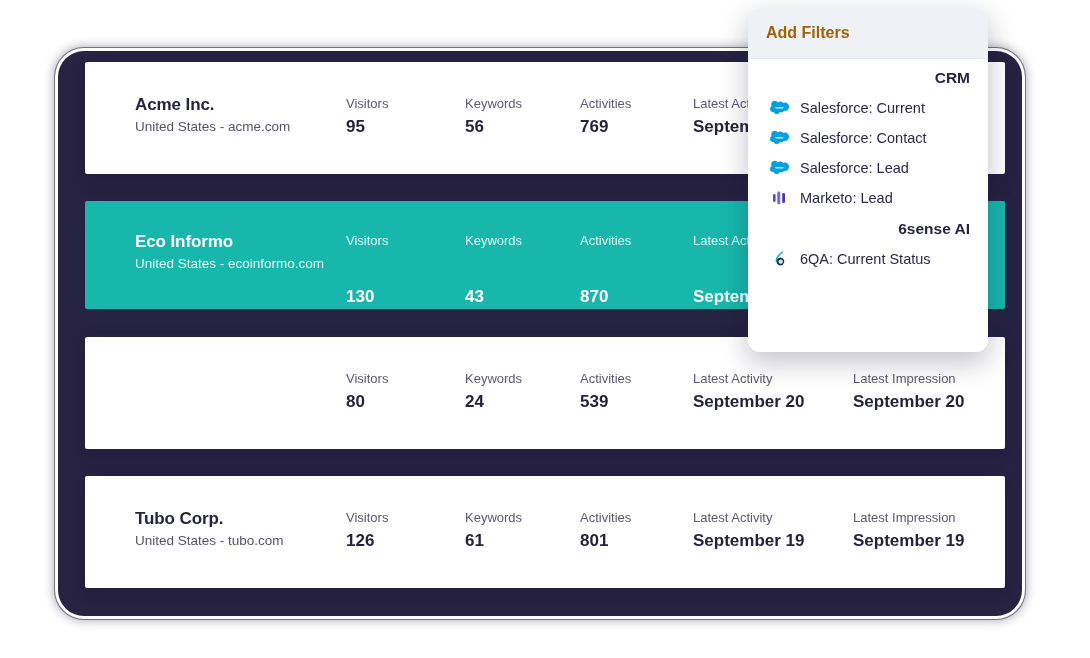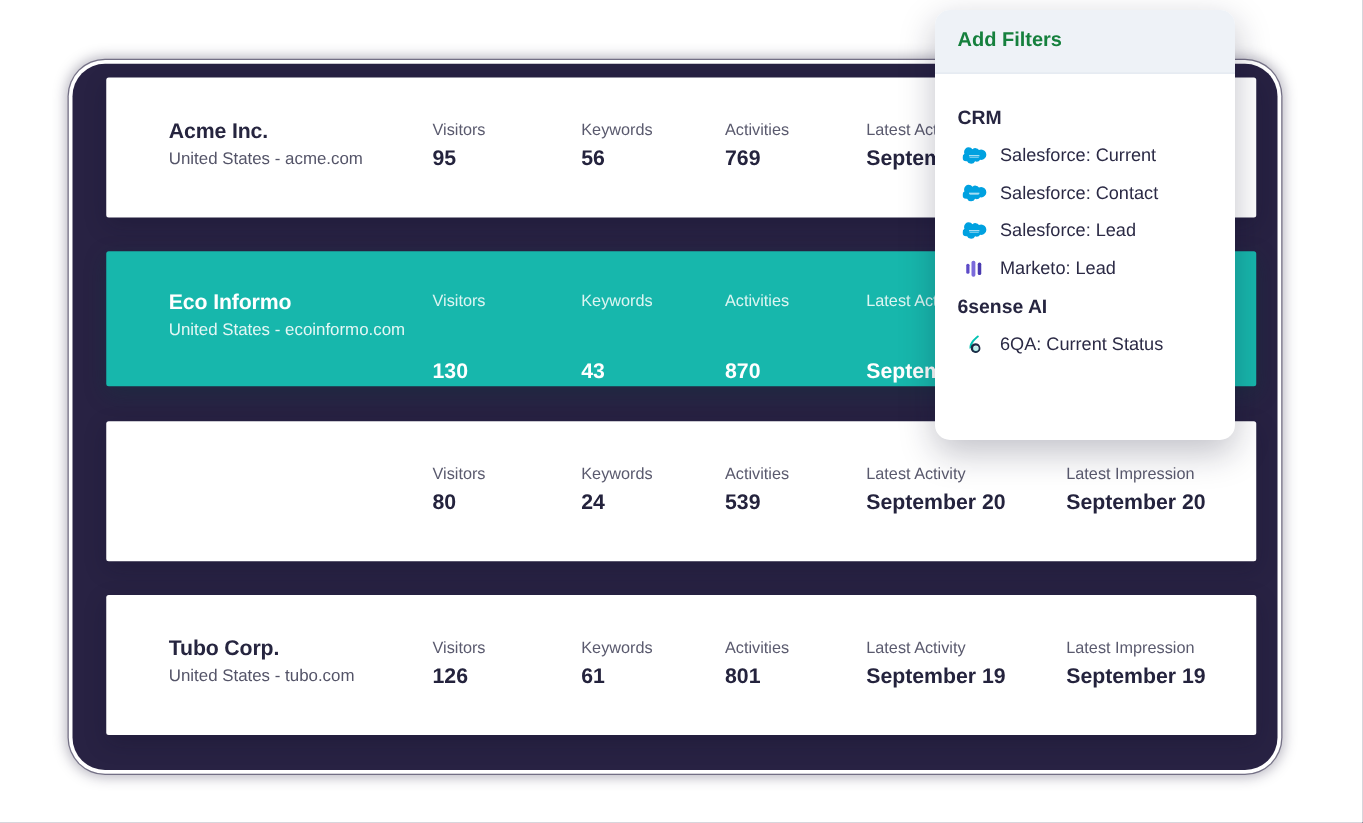--- a/index.html
+++ b/index.html
@@ -84,22 +84,22 @@
     box-shadow:0 10px 28px rgba(20,20,45,.26);
     overflow:hidden;
   }
   .dd-header {
     height:51px;
     background:#eef2f7;
     border-bottom:1px solid #e2e8f0;
     display:flex; align-items:center;
     padding:0 18px;
   }
-  .dd-title { font-size:16px; font-weight:bold; color:#15803d; }
-  .dd-body { padding:20px 0 10px 0; }
+  .dd-title { font-size:16px; font-weight:bold; color:#a16207; }
+  .dd-body { padding:3px 0 10px 0;text-align:right; }
 
   .dd-group-title {
     font-size:15.5px; font-weight:bold; color:#262540;
     padding:7px 18px 6px 18px;
   }
   .dd-item {
     display:flex; align-items:center;
     gap:10px;
     padding:5px 18px 5px 22px;
     cursor:pointer;

